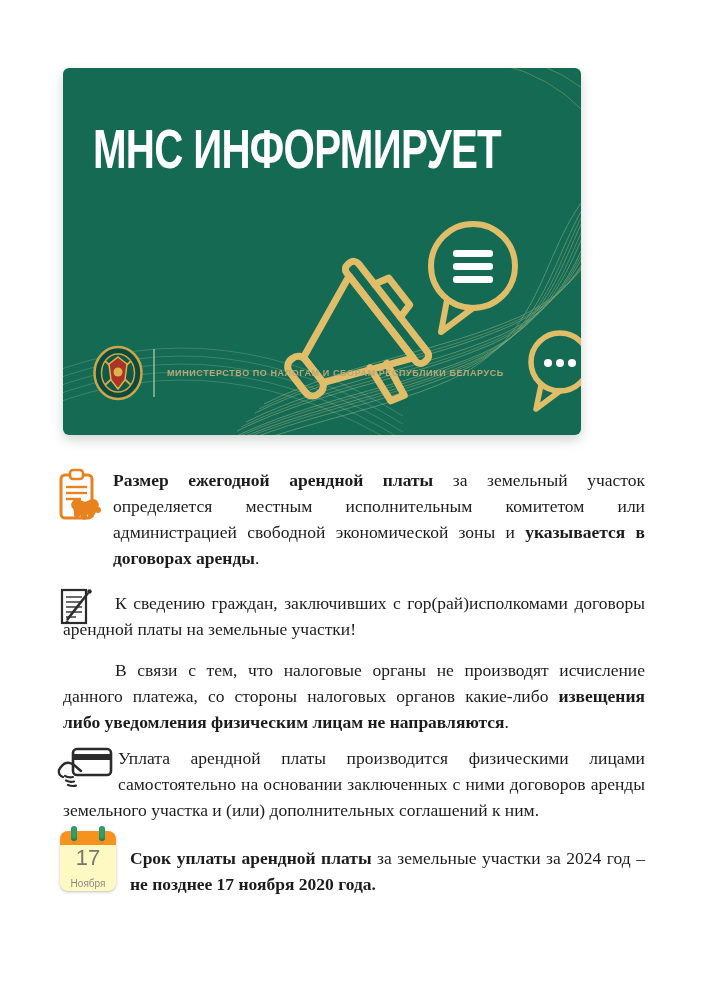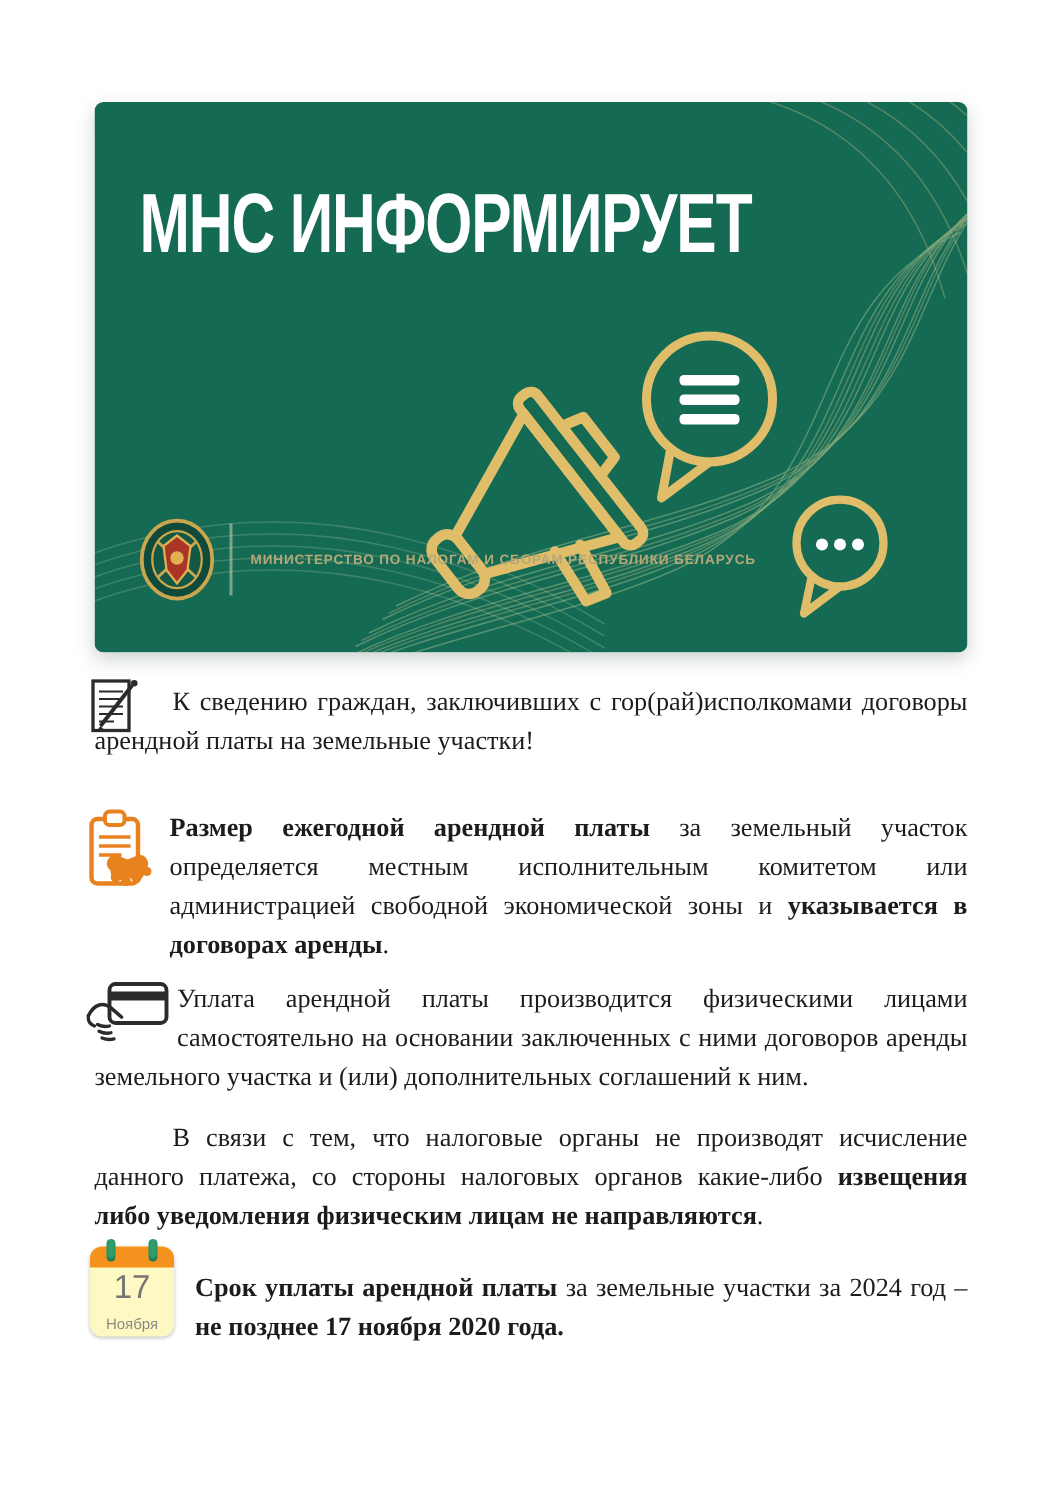--- a/index.html
+++ b/index.html
@@ -1,20 +1,20 @@
 <!DOCTYPE html>
 <html><head>
 <meta charset="utf-8">
 <style>
   html,body{margin:0;padding:0;background:#ffffff;}
   #page{position:relative;width:707px;height:1000px;background:#ffffff;overflow:hidden;
         font-family:"Liberation Serif", serif;}
 
   
-  #banner{position:absolute;left:63px;top:68px;width:582px;height:367px;
+  #banner{position:absolute;left:63px;top:68px;width:518px;height:367px;
           border-radius:6px;overflow:hidden;
           box-shadow:0 5px 12px rgba(70,90,85,.25);}
   .banner-bg{position:absolute;inset:0;}
   #banner-title{position:absolute;left:30px;top:52px;color:#ffffff;
           font-family:"Liberation Sans", sans-serif;font-weight:bold;
           font-size:56px;line-height:58px;letter-spacing:-1px;
           transform:scaleX(.72);transform-origin:left center;white-space:nowrap;}
   .swirls{position:absolute;inset:0;pointer-events:none;}
 
   
@@ -139,36 +139,20 @@
       <div id="logo-divider"></div>
       <div class="logo-lines">
         <span class="logo-line">МИНИСТЕРСТВО</span>
         <span class="logo-line">ПО НАЛОГАМ И СБОРАМ</span>
         <span class="logo-line">РЕСПУБЛИКИ БЕЛАРУСЬ</span>
       </div>
     </div>
   </div>
 
   <div id="content">
-
-    <div id="p1" class="para ind">
-      <svg class="p-icon" style="left:-5px;top:-3px;" width="36" height="40" viewBox="0 0 36 40">
-        <rect x="4" y="3" width="24" height="33" fill="none" stroke="#2b2b2b" stroke-width="2.2"></rect>
-        <g stroke="#2b2b2b" stroke-width="1.4">
-          <line x1="8" y1="10" x2="24" y2="10"></line>
-            <line x1="8" y1="15" x2="24" y2="15"></line>
-          <line x1="8" y1="20" x2="24" y2="20"></line>
-            <line x1="8" y1="25" x2="24" y2="25"></line>
-          <line x1="8" y1="30" x2="18" y2="30"></line>
-        </g>
-        <line x1="9" y1="33" x2="30" y2="6" stroke="#2b2b2b" stroke-width="2.6"></line>
-        <path d="M9,33 L6,37 L11,35 Z" fill="#2b2b2b"></path>
-        <circle cx="31.5" cy="4.5" r="2.2" fill="#2b2b2b"></circle>
-      </svg>
-    <span>К сведению граждан, заключивших с гор(рай)исполкомами договоры арендной платы на земельные участки!</span></div>
 
     <div id="p2" class="para">
       <svg class="p-icon" style="left:-6px;top:1px;" width="50" height="56" viewBox="0 0 50 56">
         <rect x="4" y="7" width="31" height="43" rx="4" fill="none" stroke="#e8821f" stroke-width="3"></rect>
         <rect x="13" y="2" width="13" height="9" rx="3" fill="#ffffff" stroke="#e8821f" stroke-width="2.6"></rect>
         <g stroke="#e8821f" stroke-width="2.4">
           <line x1="9" y1="19" x2="30" y2="19"></line>
             <line x1="9" y1="25" x2="30" y2="25"></line>
           <line x1="9" y1="31" x2="24" y2="31"></line>
         </g>
@@ -176,32 +160,48 @@
           <rect x="14" y="34" width="26" height="11" rx="5" transform="rotate(22 27 39)"></rect>
           <rect x="16" y="34" width="26" height="11" rx="5" transform="rotate(-22 29 39)"></rect>
           <circle cx="20" cy="46" r="3.2"></circle>
             <circle cx="27" cy="48.5" r="3.2"></circle>
           <circle cx="34" cy="46.5" r="3.2"></circle>
             <circle cx="41" cy="42" r="3"></circle>
         </g>
       </svg>
     <b>Размер ежегодной арендной платы</b><span> за земельный участок определяется местным исполнительным комитетом или администрацией свободной экономической зоны и </span><b>указывается в договорах аренды</b><span>.</span></div>
 
+    <div id="p1" class="para ind">
+      <svg class="p-icon" style="left:-5px;top:-3px;" width="36" height="40" viewBox="0 0 36 40">
+        <rect x="4" y="3" width="24" height="33" fill="none" stroke="#2b2b2b" stroke-width="2.2"></rect>
+        <g stroke="#2b2b2b" stroke-width="1.4">
+          <line x1="8" y1="10" x2="24" y2="10"></line>
+            <line x1="8" y1="15" x2="24" y2="15"></line>
+          <line x1="8" y1="20" x2="24" y2="20"></line>
+            <line x1="8" y1="25" x2="24" y2="25"></line>
+          <line x1="8" y1="30" x2="18" y2="30"></line>
+        </g>
+        <line x1="9" y1="33" x2="30" y2="6" stroke="#2b2b2b" stroke-width="2.6"></line>
+        <path d="M9,33 L6,37 L11,35 Z" fill="#2b2b2b"></path>
+        <circle cx="31.5" cy="4.5" r="2.2" fill="#2b2b2b"></circle>
+      </svg>
+    <span>К сведению граждан, заключивших с гор(рай)исполкомами договоры арендной платы на земельные участки!</span></div>
+
+    <div id="p4" class="para ind"><span>В связи с тем, что налоговые органы не производят исчисление данного платежа, со стороны налоговых органов какие-либо </span><b>извещения либо уведомления физическим лицам не направляются</b><span>.</span></div>
+
     <div id="p3" class="para">
       <span class="float-spacer"></span>
       <svg class="p-icon" style="left:-6px;top:1px;" width="58" height="42" viewBox="0 0 58 42">
         <rect x="16" y="3" width="38" height="26" rx="4" fill="none" stroke="#2b2b2b" stroke-width="2.6"></rect>
         <rect x="16.8" y="8" width="36.4" height="6" fill="#2b2b2b"></rect>
         <path d="M2,24 C6,16 12,15 17,19 L24,25" fill="none" stroke="#2b2b2b" stroke-width="2.4" stroke-linecap="round"></path>
         <path d="M8,30 q4,2 8,1 M9,34.5 q4,2 8,1 M11,39 q4,1.6 8,.6" fill="none" stroke="#2b2b2b" stroke-width="2.2" stroke-linecap="round"></path>
         <path d="M2,24 q-1,5 4,7" fill="none" stroke="#2b2b2b" stroke-width="2.2" stroke-linecap="round"></path>
       </svg>
     <span>Уплата арендной платы производится физическими лицами самостоятельно на основании заключенных с ними договоров аренды земельного участка и (или) дополнительных соглашений к ним.</span></div>
-
-    <div id="p4" class="para ind"><span>В связи с тем, что налоговые органы не производят исчисление данного платежа, со стороны налоговых органов какие-либо </span><b>извещения либо уведомления физическим лицам не направляются</b><span>.</span></div>
 
     <div id="p5" class="para">
       <div id="calendar">
         <div class="cal-top"></div>
         <div class="cal-pin left"></div>
         <div class="cal-pin right"></div>
         <div id="cal-day">17</div>
         <div id="cal-month">Ноября</div>
       </div>
     <b>Срок уплаты арендной платы</b><span> за земельные участки за 2024 год – </span><b>не позднее 17 ноября 2020 года.</b></div>

